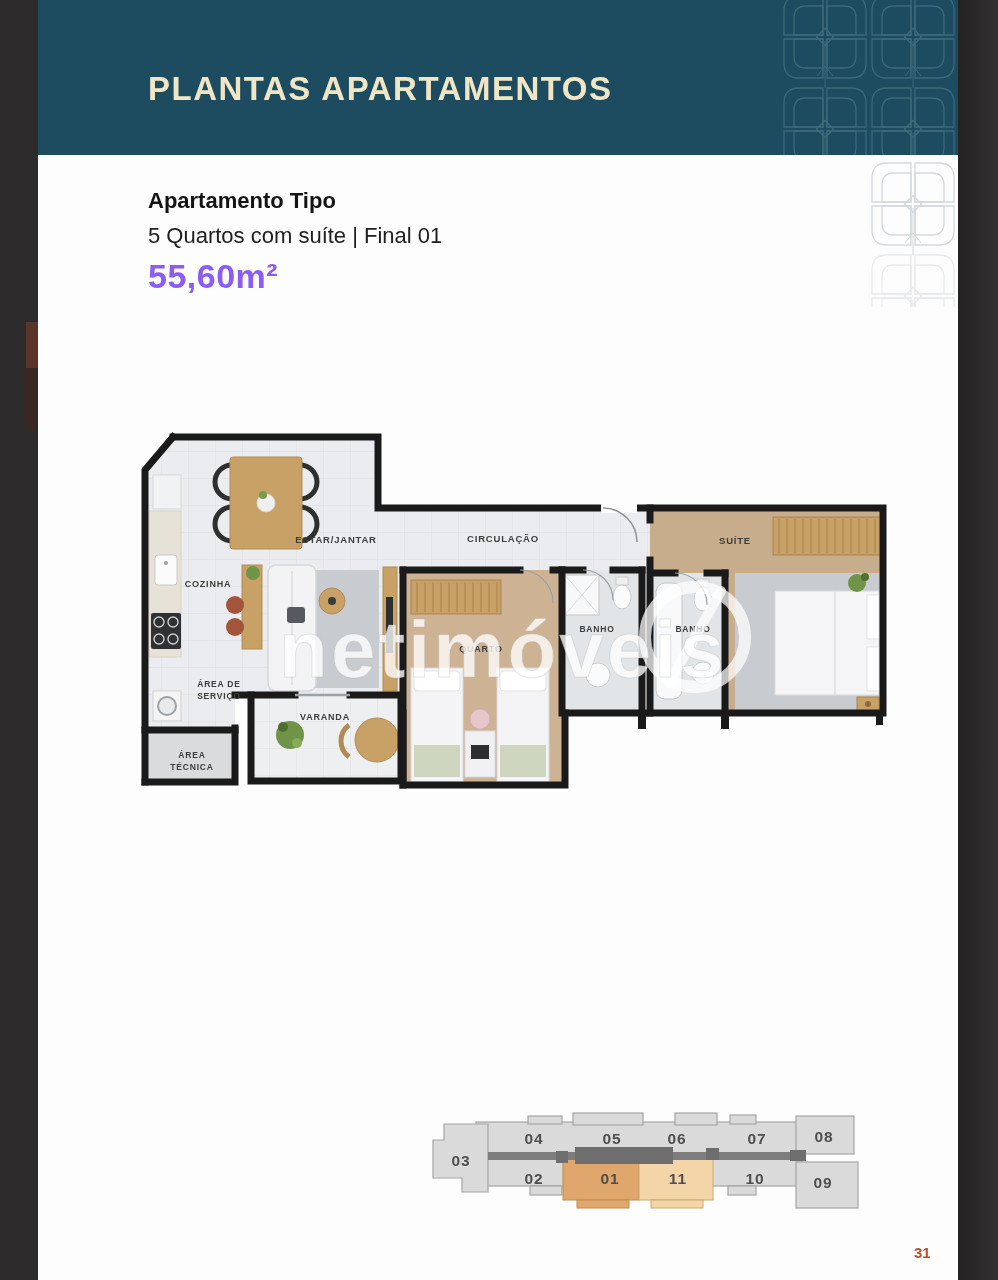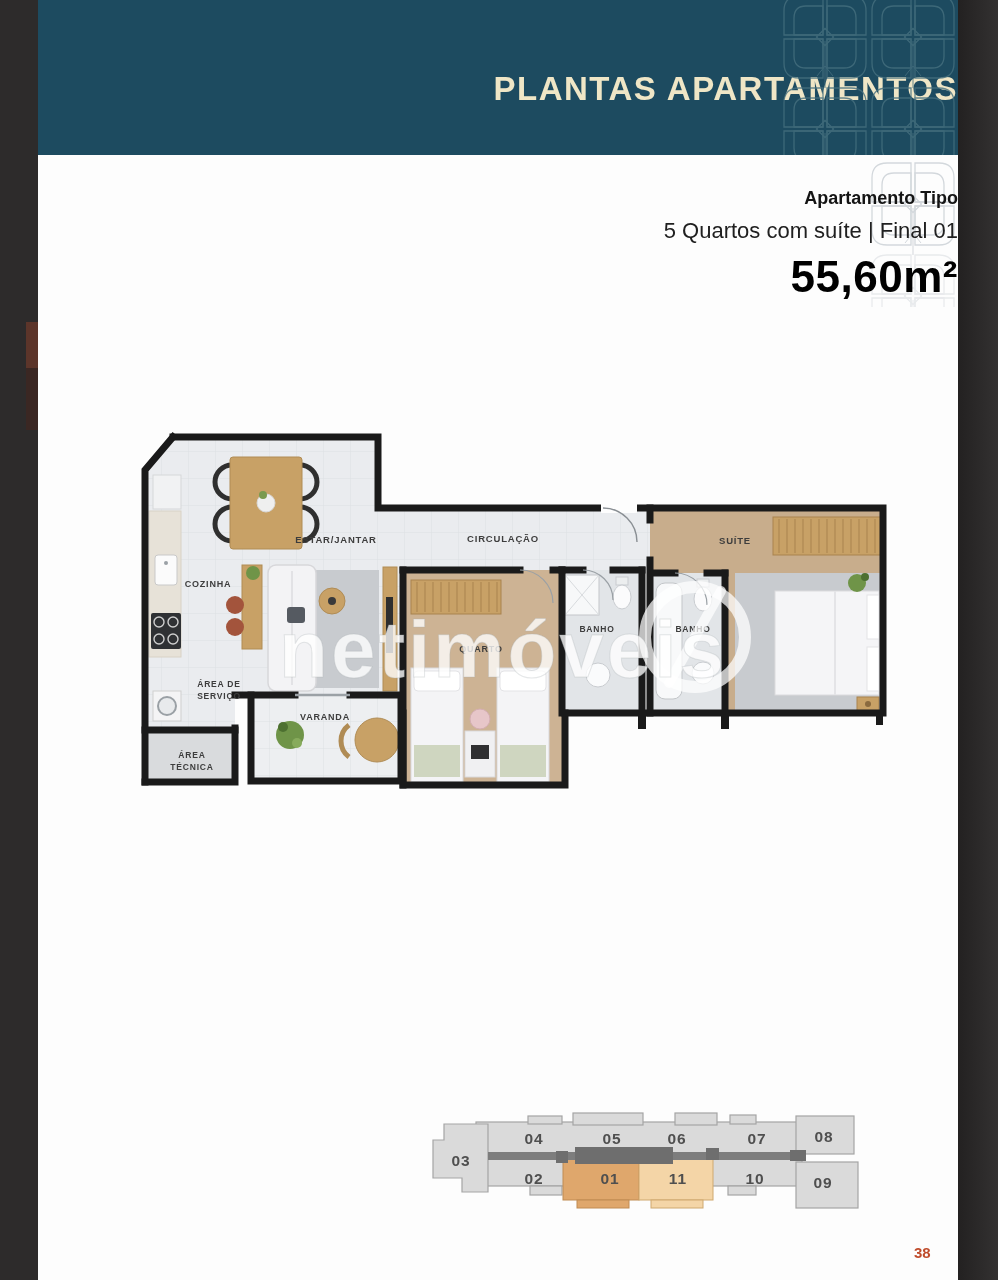--- a/index.html
+++ b/index.html
@@ -4,30 +4,30 @@
 <style>
   html,body{margin:0;padding:0;}
   body{width:998px;height:1280px;position:relative;background:#fff;
        font-family:"Liberation Sans",sans-serif;overflow:hidden;}
   .canvas{position:absolute;inset:0;display:flex;}
   .edge{flex:0 0 auto;position:relative;}
   .edge.left{width:38px;background:#2d2b2b;}
   .edge.right{width:40px;background:linear-gradient(90deg,#232121,#333131);}
   .accent-a{position:absolute;left:26px;top:322px;width:12px;height:46px;background:#5c352a;}
   .accent-b{position:absolute;left:26px;top:368px;width:12px;height:62px;background:#3a2723;}
-  .page{width:920px;background:#fdfdfd;position:relative;text-align:right;}
+  .page{width:920px;background:#fdfdfd;position:relative;}
   .band{height:155px;background:#1d4b60;position:relative;overflow:hidden;}
   .band h1{margin:0;padding:72px 0 0 110px;font-size:33px;font-weight:bold;
            letter-spacing:1.5px;color:#efe6c6;line-height:1;}
   .pattern-band{position:absolute;top:0;right:0;width:178px;height:155px;}
   .pattern-white{position:absolute;top:155px;right:0;width:90px;height:152px;}
   .apt-info{margin:33px 0 0 110px;position:relative;z-index:2;}
-  .apt-type{font-size:18px;font-weight:bold;color:#141414;}
+  .apt-type{font-size:22px;font-weight:bold;color:#141414;}
   .apt-sub{font-size:22px;color:#202020;margin-top:9px;}
-  .apt-area{font-size:44px;font-weight:bold;color:#000000;margin-top:8px;letter-spacing:.5px;}
+  .apt-area{font-size:34px;font-weight:bold;color:#8b5cf6;margin-top:8px;letter-spacing:.5px;}
   .floorplan{position:absolute;left:97px;top:425px;width:775px;height:370px;}
   .keyplan{position:absolute;left:392px;top:1100px;width:440px;height:120px;}
   .page-num{position:absolute;left:876px;top:1244px;font-size:15px;font-weight:bold;color:#bf4b2b;}
   .rlabel{font-family:"Liberation Sans",sans-serif;font-weight:bold;fill:#3d3d3d;
           letter-spacing:.8px;text-anchor:middle;}
   .klabel{font-family:"Liberation Sans",sans-serif;font-weight:bold;font-size:15.5px;
           fill:#4f4f4f;letter-spacing:1px;text-anchor:middle;}
   .wm-text{font-family:"Liberation Sans",sans-serif;font-weight:bold;font-size:80px;
            letter-spacing:3px;fill:rgba(255,255,255,.78);stroke:rgba(170,175,180,.30);
            stroke-width:1;text-anchor:middle;}
@@ -281,17 +281,17 @@
         <text class="klabel" x="327" y="44">07</text>
         <text class="klabel" x="394" y="42">08</text>
         <text class="klabel" x="104" y="84">02</text>
         <text class="klabel" x="180" y="84">01</text>
         <text class="klabel" x="248" y="84">11</text>
         <text class="klabel" x="325" y="84">10</text>
         <text class="klabel" x="393" y="88">09</text>
       </g>
     </svg>
 
-    <div class="page-num">38</div>
+    <div class="page-num">31</div>
   </div>
 
   <div class="edge right"></div>
 </div>
 
 </body></html>

